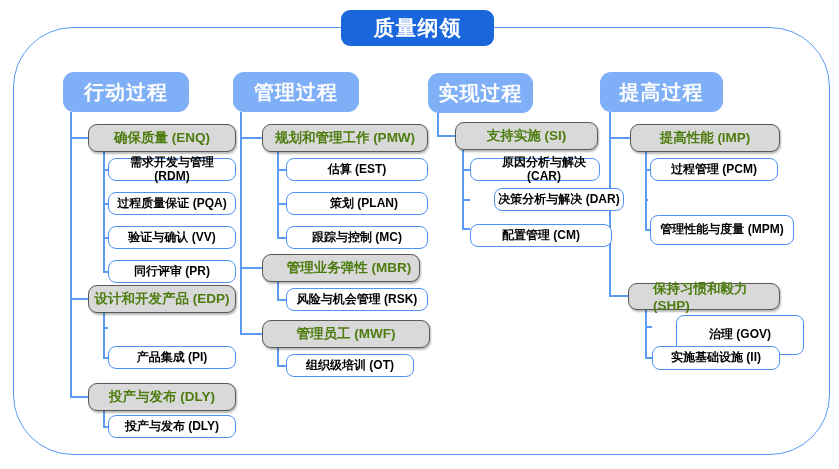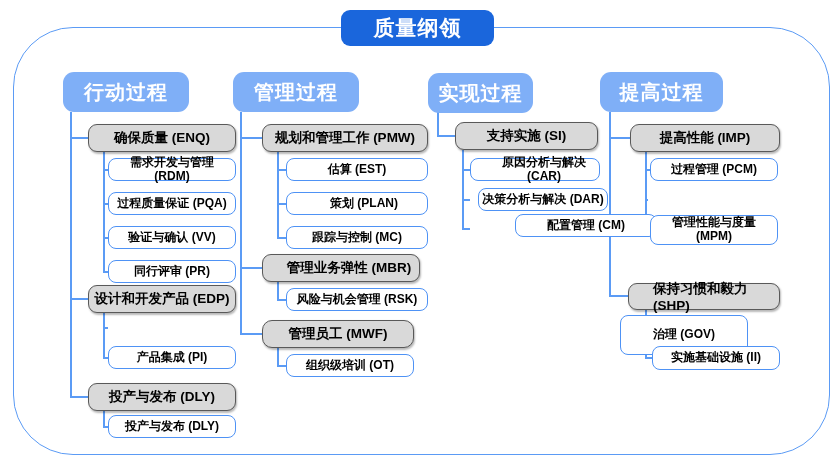--- a/index.html
+++ b/index.html
@@ -8,21 +8,21 @@
   .frame{position:absolute;left:13px;top:27px;width:815px;height:426px;
          border:1.6px solid #5b9bf5;border-radius:60px;background:transparent;}
   .title{position:absolute;left:341px;top:10px;width:153px;height:36px;
          background:#1a66dc;border-radius:9px;color:#ffffff;font-weight:bold;
          font-size:21px;display:flex;align-items:center;justify-content:center;
          letter-spacing:1px;z-index:5;}
   .hdr{position:absolute;height:40px;background:#7faff7;border-radius:11px;
        color:#ffffff;font-weight:bold;font-size:20px;display:flex;align-items:center;
        justify-content:center;letter-spacing:1px;z-index:3;}
   .grp{position:absolute;height:28px;background:#d9d9d9;border:1.5px solid #595959;
-       border-radius:9px;color:#000000;font-weight:bold;font-size:13.5px;display:flex;
+       border-radius:9px;color:#4d7c0f;font-weight:bold;font-size:13.5px;display:flex;
        align-items:center;justify-content:center;z-index:3;
        box-shadow:1px 1.5px 2px rgba(0,0,0,0.28);box-sizing:border-box;}
   .leaf{position:absolute;height:23px;background:#ffffff;border:1.4px solid #4e92f5;
         border-radius:8px;color:#000;font-weight:bold;font-size:12px;display:flex;
         align-items:center;justify-content:center;text-align:center;line-height:1.15;
         z-index:3;box-sizing:border-box;padding:0 2px;}
   .ln{position:absolute;background:#5b9bf5;z-index:1;}
   .h{height:1.5px;} .v{width:1.5px;}
 </style>
 </head>
@@ -76,48 +76,48 @@
   <div class="ln h" style="left:277px;top:237px;width:9px;"></div>
   <div class="leaf" style="left:286px;top:158px;width:142px;">估算 (EST)</div>
   <div class="leaf" style="left:286px;top:192px;width:142px;padding-left:16px;">策划 (PLAN)</div>
   <div class="leaf" style="left:286px;top:226px;width:142px;">跟踪与控制 (MC)</div>
 
   <div class="grp" style="left:262px;top:254px;width:158px;padding-left:16px;">管理业务弹性 (MBR)</div>
   <div class="ln v" style="left:277px;top:282px;height:18px;"></div>
   <div class="ln h" style="left:277px;top:299px;width:9px;"></div>
   <div class="leaf" style="left:286px;top:288px;width:142px;">风险与机会管理 (RSK)</div>
 
-  <div class="grp" style="left:262px;top:320px;width:152px;border-radius:10px;">管理员工 (MWF)</div>
+  <div class="grp" style="left:262px;top:320px;width:168px;">管理员工 (MWF)</div>
   <div class="ln v" style="left:277px;top:348px;height:18px;"></div>
   <div class="ln h" style="left:277px;top:365px;width:9px;"></div>
   <div class="leaf" style="left:286px;top:354px;width:128px;">组织级培训 (OT)</div>
 
   <div class="ln v" style="left:437px;top:112px;height:24px;"></div>
   <div class="ln h" style="left:437px;top:135px;width:18px;"></div>
 
   <div class="grp" style="left:455px;top:122px;width:143px;">支持实施 (SI)</div>
   <div class="ln v" style="left:462px;top:150px;height:79px;"></div>
   <div class="ln h" style="left:462px;top:169px;width:8px;"></div>
   <div class="ln h" style="left:462px;top:199px;width:8px;"></div>
   <div class="ln h" style="left:462px;top:228px;width:8px;"></div>
   <div class="leaf" style="left:470px;top:158px;width:130px;padding-left:20px;">原因分析与解决 (CAR)</div>
-  <div class="leaf" style="left:478px;top:188px;width:130px;">决策分析与解决 (DAR)</div>
-  <div class="leaf" style="left:470px;top:214px;width:142px;margin-left:45px;">配置管理 (CM)</div>
+  <div class="leaf" style="left:494px;top:188px;width:130px;">决策分析与解决 (DAR)</div>
+  <div class="leaf" style="left:470px;top:224px;width:142px;">配置管理 (CM)</div>
 
   <div class="ln v" style="left:609px;top:112px;height:184px;"></div>
   <div class="ln h" style="left:609px;top:137px;width:21px;"></div>
   <div class="ln h" style="left:609px;top:295px;width:19px;"></div>
 
   <div class="grp" style="left:630px;top:124px;width:150px;">提高性能 (IMP)</div>
   <div class="ln v" style="left:645px;top:152px;height:78px;"></div>
   <div class="ln h" style="left:645px;top:169px;width:5px;"></div>
   <div class="ln h" style="left:645px;top:199px;width:3px;"></div>
   <div class="ln h" style="left:645px;top:229px;width:5px;"></div>
   <div class="leaf" style="left:650px;top:158px;width:128px;">过程管理 (PCM)</div>
-  <div class="leaf" style="left:650px;top:215px;width:128px;height:30px;">管理性能与度量 (MPM)</div>
+  <div class="leaf" style="left:650px;top:215px;width:144px;height:30px;">管理性能与度量 (MPM)</div>
 
   <div class="grp" style="left:628px;top:283px;width:152px;height:27px;padding-left:24px;">保持习惯和毅力 (SHP)</div>
   <div class="ln v" style="left:645px;top:310px;height:48px;"></div>
   <div class="ln h" style="left:645px;top:326px;width:7px;"></div>
   <div class="ln h" style="left:645px;top:357px;width:7px;"></div>
-  <div class="leaf" style="left:620px;top:315px;width:128px;height:40px;">治理 (GOV)</div>
+  <div class="leaf" style="left:676px;top:315px;width:128px;height:40px;">治理 (GOV)</div>
   <div class="leaf" style="left:652px;top:346px;width:128px;height:24px;">实施基础设施 (II)</div>
 </div>
 
 </body></html>

